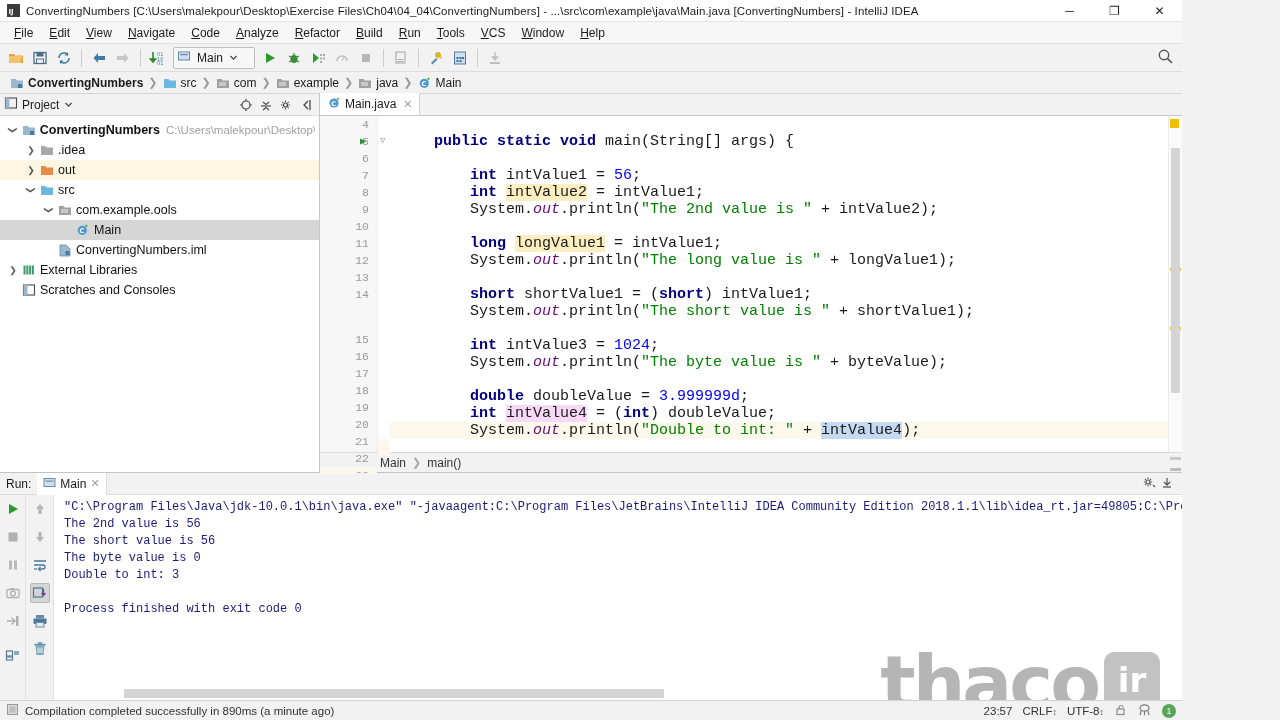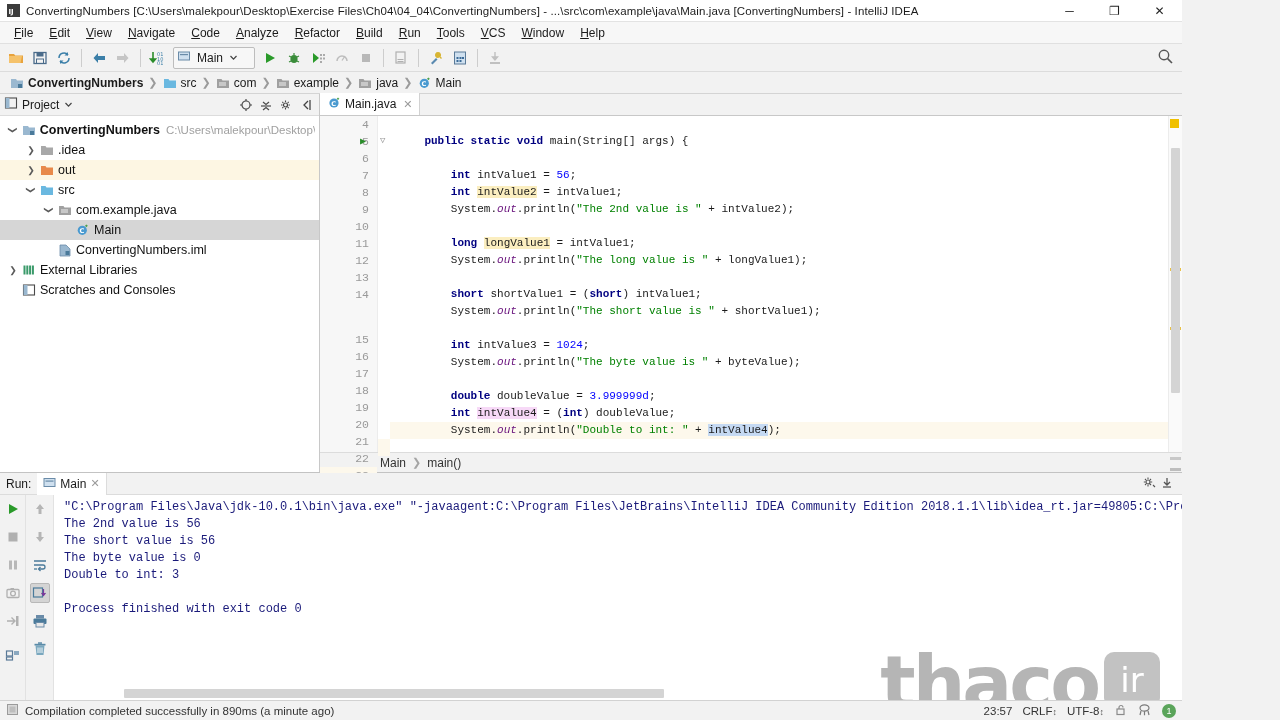--- a/index.html
+++ b/index.html
@@ -71,21 +71,21 @@
 
   
   .tabbar{ height:22px; background:#f2f2f2; display:flex; align-items:flex-end; border-bottom:1px solid #c8c8c8; flex:0 0 22px;}
   .etab{ height:22px; background:#ffffff; display:flex; align-items:center; gap:4px; padding:0 6px 0 8px;
          border-right:1px solid #d2d2d2; font-size:12px;}
   .etab .x{ color:#9a9a9a; font-size:11px; margin-left:3px;}
   .editor-wrap{ flex:1 1 auto; display:flex; min-height:0; background:#fff; position:relative;}
   .gutter{ width:58px; flex:0 0 58px; background:#f7f7f7; border-right:1px solid #ececec; position:relative;}
   .foldstrip{ width:12px; flex:0 0 12px; background:#fff;}
   .code{ flex:1 1 auto; position:relative; background:#fff; overflow:hidden; }
-  .line{ height:17px; line-height:17px; font-family:"Liberation Mono", monospace; font-size:11px; white-space:pre; padding-left:8px;}
+  .line{ height:17px; line-height:17px; font-family:"Liberation Mono", monospace; font-size:15px; white-space:pre; padding-left:8px;}
   .ln{ height:17px; line-height:17px; text-align:right; padding-right:8px; color:#999; font-family:"Liberation Mono", monospace; font-size:11.5px;}
   .curline{ background:#fdf8ec; }
   .k{ color:#000080; font-weight:bold;}
   .s{ color:#008000;}
   .n{ color:#0000ff;}
   .fld{ color:#660e7a; font-style:italic;}
   .hlv{ background:#fbeec0;}
   .hlw{ background:#f7d9f7;}
   .sel{ background:#c5d9f2;}
   .run-arrow{ position:absolute; left:40px; color:#2a8c2a; font-size:10px;}
@@ -127,21 +127,21 @@
   .sb-item{ color:#333; }
   .sb-updown{ font-size:9px; color:#555; }
   .badge1{ width:14px;height:14px;border-radius:50%; background:#5aa45a; color:#fff; font-size:9px;
            display:flex;align-items:center;justify-content:center;}
 
   
   .watermark{ position:absolute; right:84px; bottom:0px; font-size:74px; font-weight:bold; color:#7a7a7a;
               opacity:.55; letter-spacing:-3px; font-family:"DejaVu Sans", sans-serif; line-height:74px; pointer-events:none;}
   .wm-ir{ position:absolute; right:22px; bottom:12px; width:56px; height:56px; border-radius:10px;
           background:#9a9a9a; opacity:.6; display:flex; align-items:center; justify-content:center;
-          color:#fff; font-size:34px; font-weight:normal; font-family:"DejaVu Sans", sans-serif; pointer-events:none;}
+          color:#fff; font-size:34px; font-weight:bold; font-family:"DejaVu Sans", sans-serif; pointer-events:none;}
 </style>
 </head>
 <body>
 
 <div class="app">
 
   <div class="titlebar">
     <span class="tb-icon">
       <svg width="13" height="13" viewBox="0 0 13 13">
           <rect x="0" y="0" width="13" height="13" fill="#3b3b3b"></rect>
@@ -446,21 +446,21 @@
             <span class="tlabel">src</span>
           </div>
           <div class="trow" style="padding-left: 42px;">
             <span class="twist" style="transform: rotate(90deg);">❯</span>
             <span class="ticon">
               <svg width="14" height="14" viewBox="0 0 14 14">
                 <path d="M1 3h4.5l1 1.5H13V12H1z" fill="#a0a0a0"></path>
                 <rect x="3" y="6" width="7" height="4" fill="#c8c8c8"></rect>
               </svg>
             </span>
-            <span class="tlabel">com.example.java</span>
+            <span class="tlabel">com.example.ools</span>
           </div>
           <div class="trow sel" style="padding-left: 60px;">
             <span class="twist"></span>
             <span class="ticon">
               <svg width="14" height="14" viewBox="0 0 14 14">
                 <circle cx="6.3" cy="7.3" r="4.6" fill="#4a9ad0"></circle>
                 <text x="3.6" y="9.9" font-family="DejaVu Sans" font-size="6.5" fill="#fff" font-weight="bold">C</text>
                 <path d="M10.4 1.4l1.4 1.4-1.4 1.4L9 2.8z" fill="#4aa04a"></path>
               </svg>
             </span>

